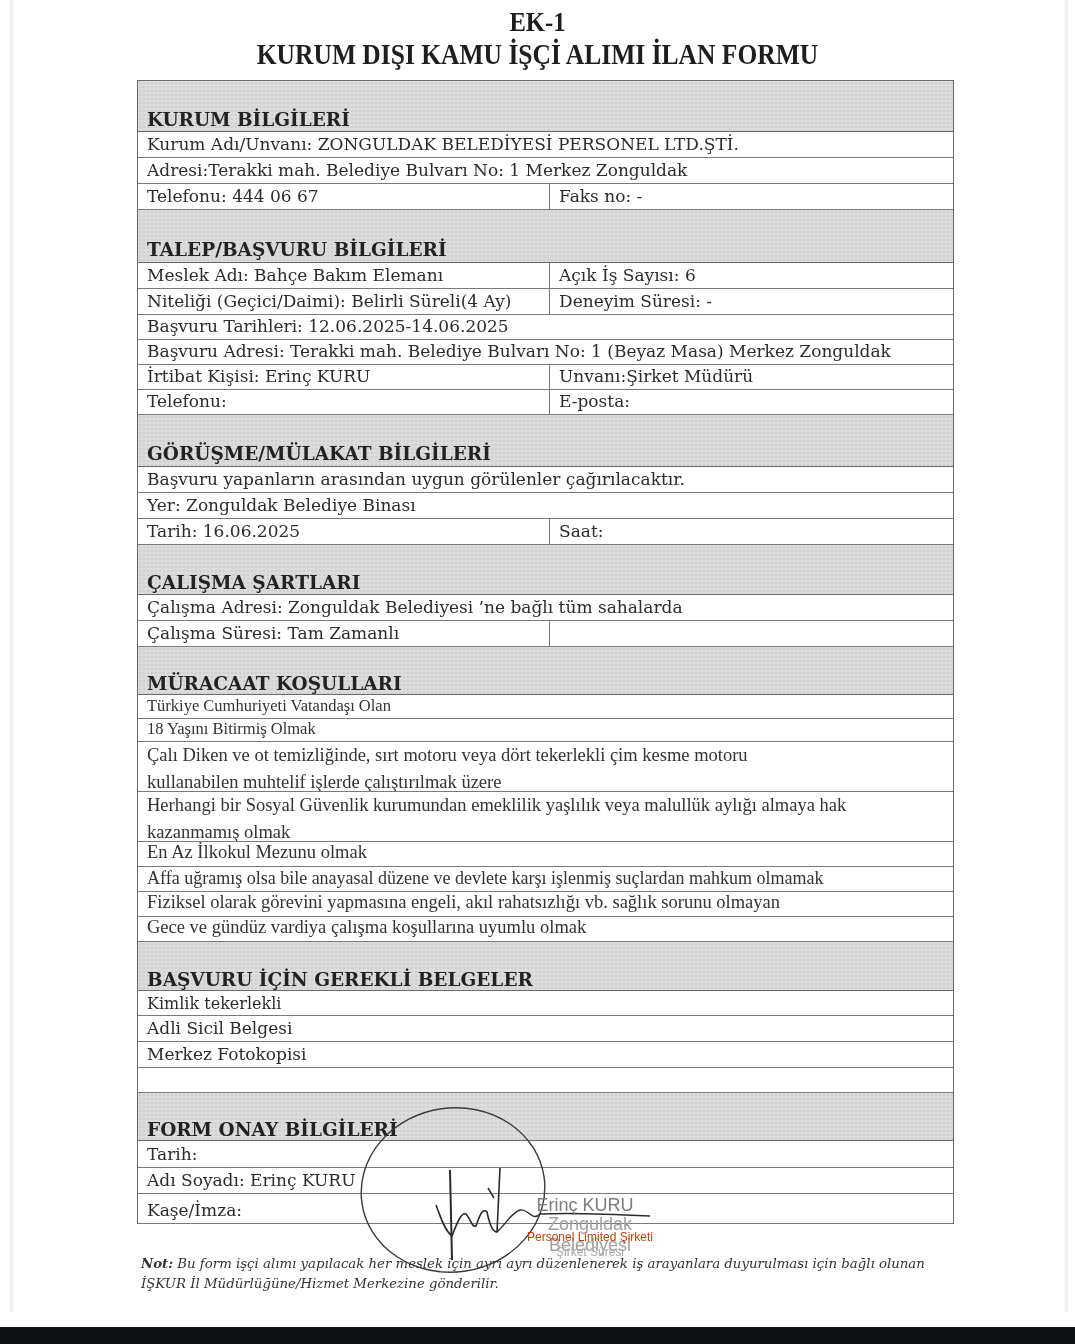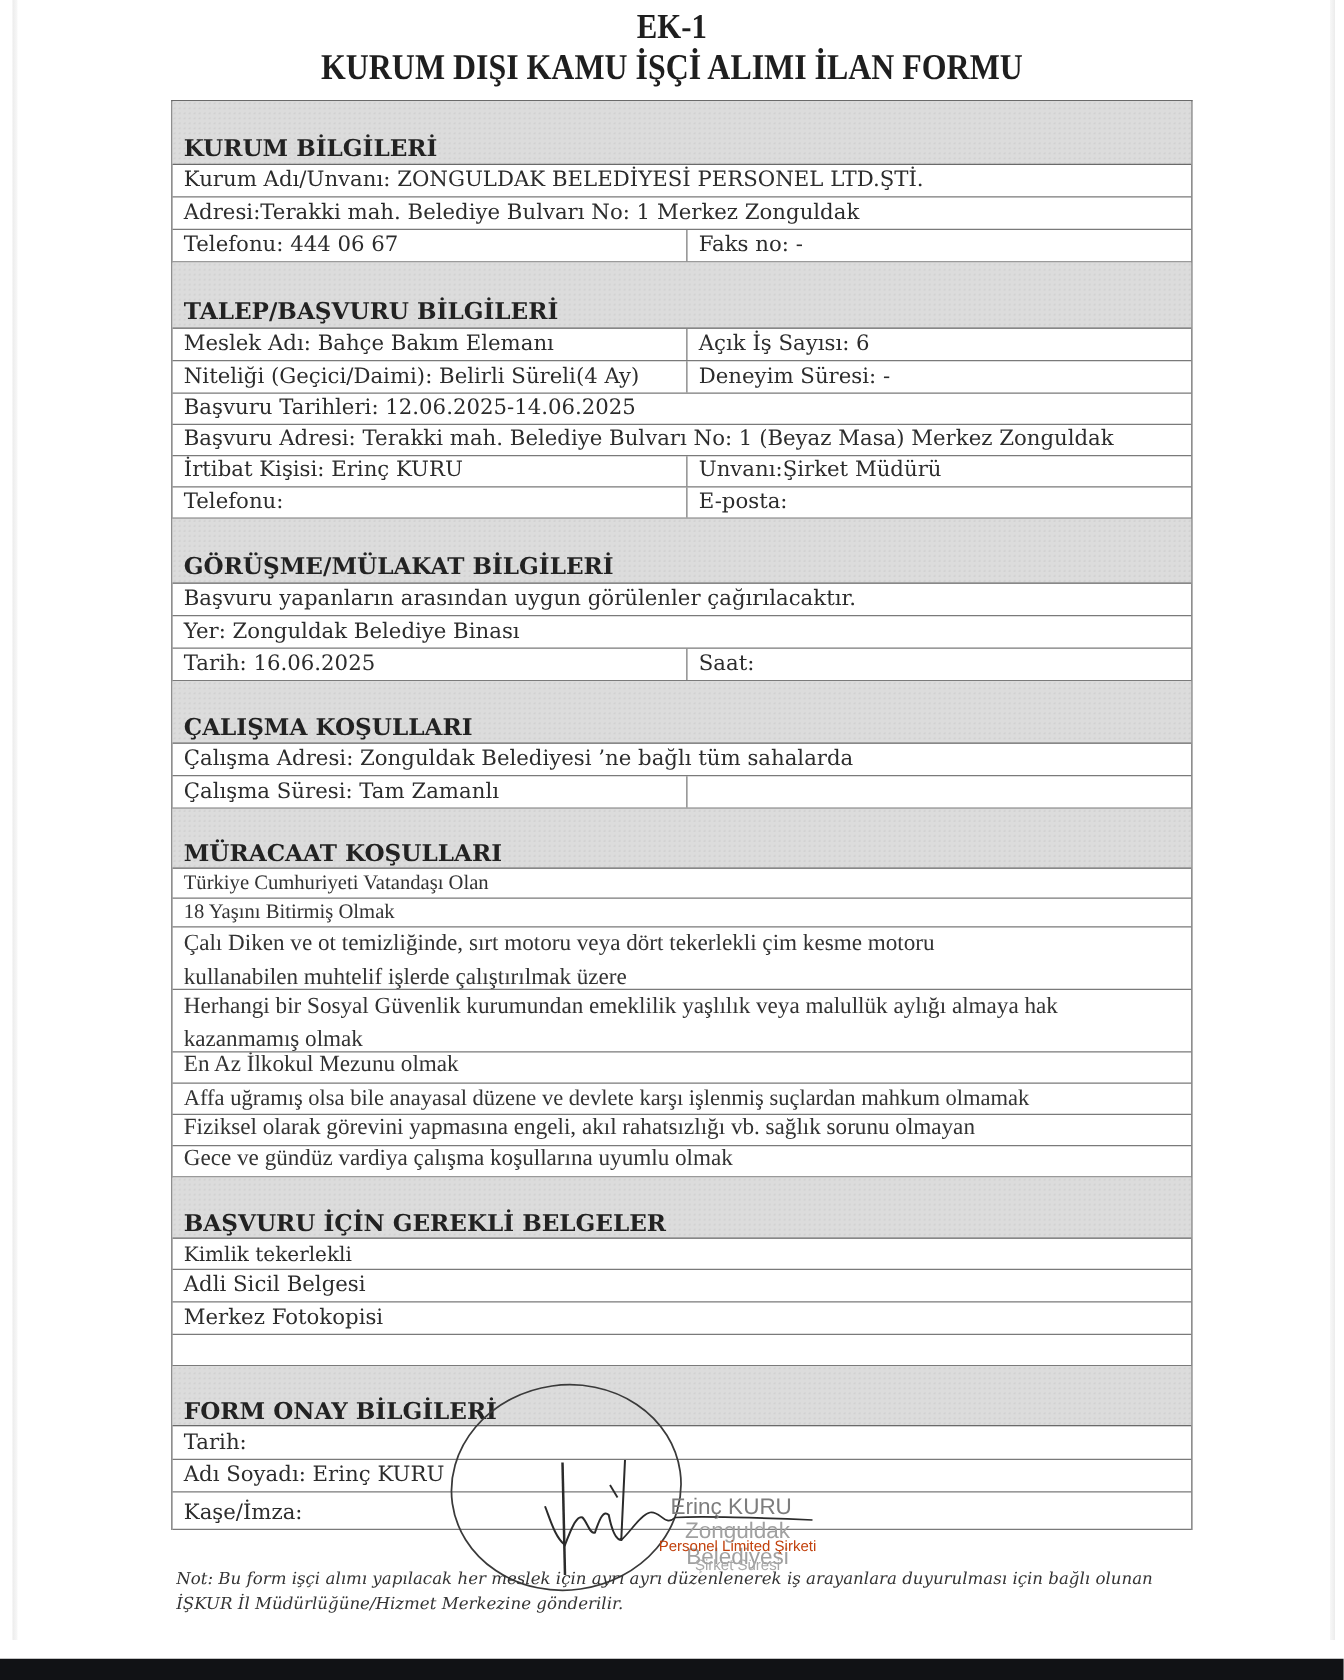--- a/index.html
+++ b/index.html
@@ -52,21 +52,21 @@
   }
   .stamp-name { left: 510px; top: 1195px; width: 150px; font-size: 18px; color: #7d7d7d; }
   .stamp-org1 { left: 510px; top: 1214px; width: 160px; font-size: 18px; color: #a0a0a0; }
   .stamp-org2 { left: 505px; top: 1230px; width: 170px; font-size: 12px; color: #c2410c; }
   .stamp-title { left: 520px; top: 1245px; width: 140px; font-size: 12px; color: #a8a8a8; }
 
   .note {
     position: absolute; left: 141px; top: 1254px; width: 820px;
     font-family: "DejaVu Serif", serif; font-style: italic; font-size: 13.3px; line-height: 1.5; color: #333;
   }
-  .note .note-label { font-weight: normal; }
+  .note .note-label { font-weight: bold; }
 </style>
 </head>
 <body>
 
 <div class="page-edge-left"></div>
 <div class="page-edge-right"></div>
 
 <div class="doc-title doc-code">EK-1</div>
 <div class="doc-title doc-heading">KURUM DIŞI KAMU İŞÇİ ALIMI İLAN FORMU</div>
 
@@ -113,21 +113,21 @@
     <div class="cell full">Başvuru yapanların arasından uygun görülenler çağırılacaktır.</div>
   </div>
   <div class="row" style="height:26px">
     <div class="cell full">Yer:  Zonguldak Belediye Binası</div>
   </div>
   <div class="row" style="height:26px">
     <div class="cell left">Tarih: 16.06.2025</div>
     <div class="cell right">Saat:</div>
   </div>
 
-  <div class="section-header" style="height:50px">ÇALIŞMA KOŞULLARI</div>
+  <div class="section-header" style="height:50px">ÇALIŞMA ŞARTLARI</div>
   <div class="row" style="height:26px">
     <div class="cell full">Çalışma Adresi: Zonguldak Belediyesi ’ne bağlı tüm sahalarda</div>
   </div>
   <div class="row" style="height:26px">
     <div class="cell left">Çalışma Süresi: Tam Zamanlı</div>
     <div class="cell right"></div>
   </div>
 
   <div class="section-header" style="height:48px">MÜRACAAT KOŞULLARI</div>
   <div class="row" style="height:24px">

